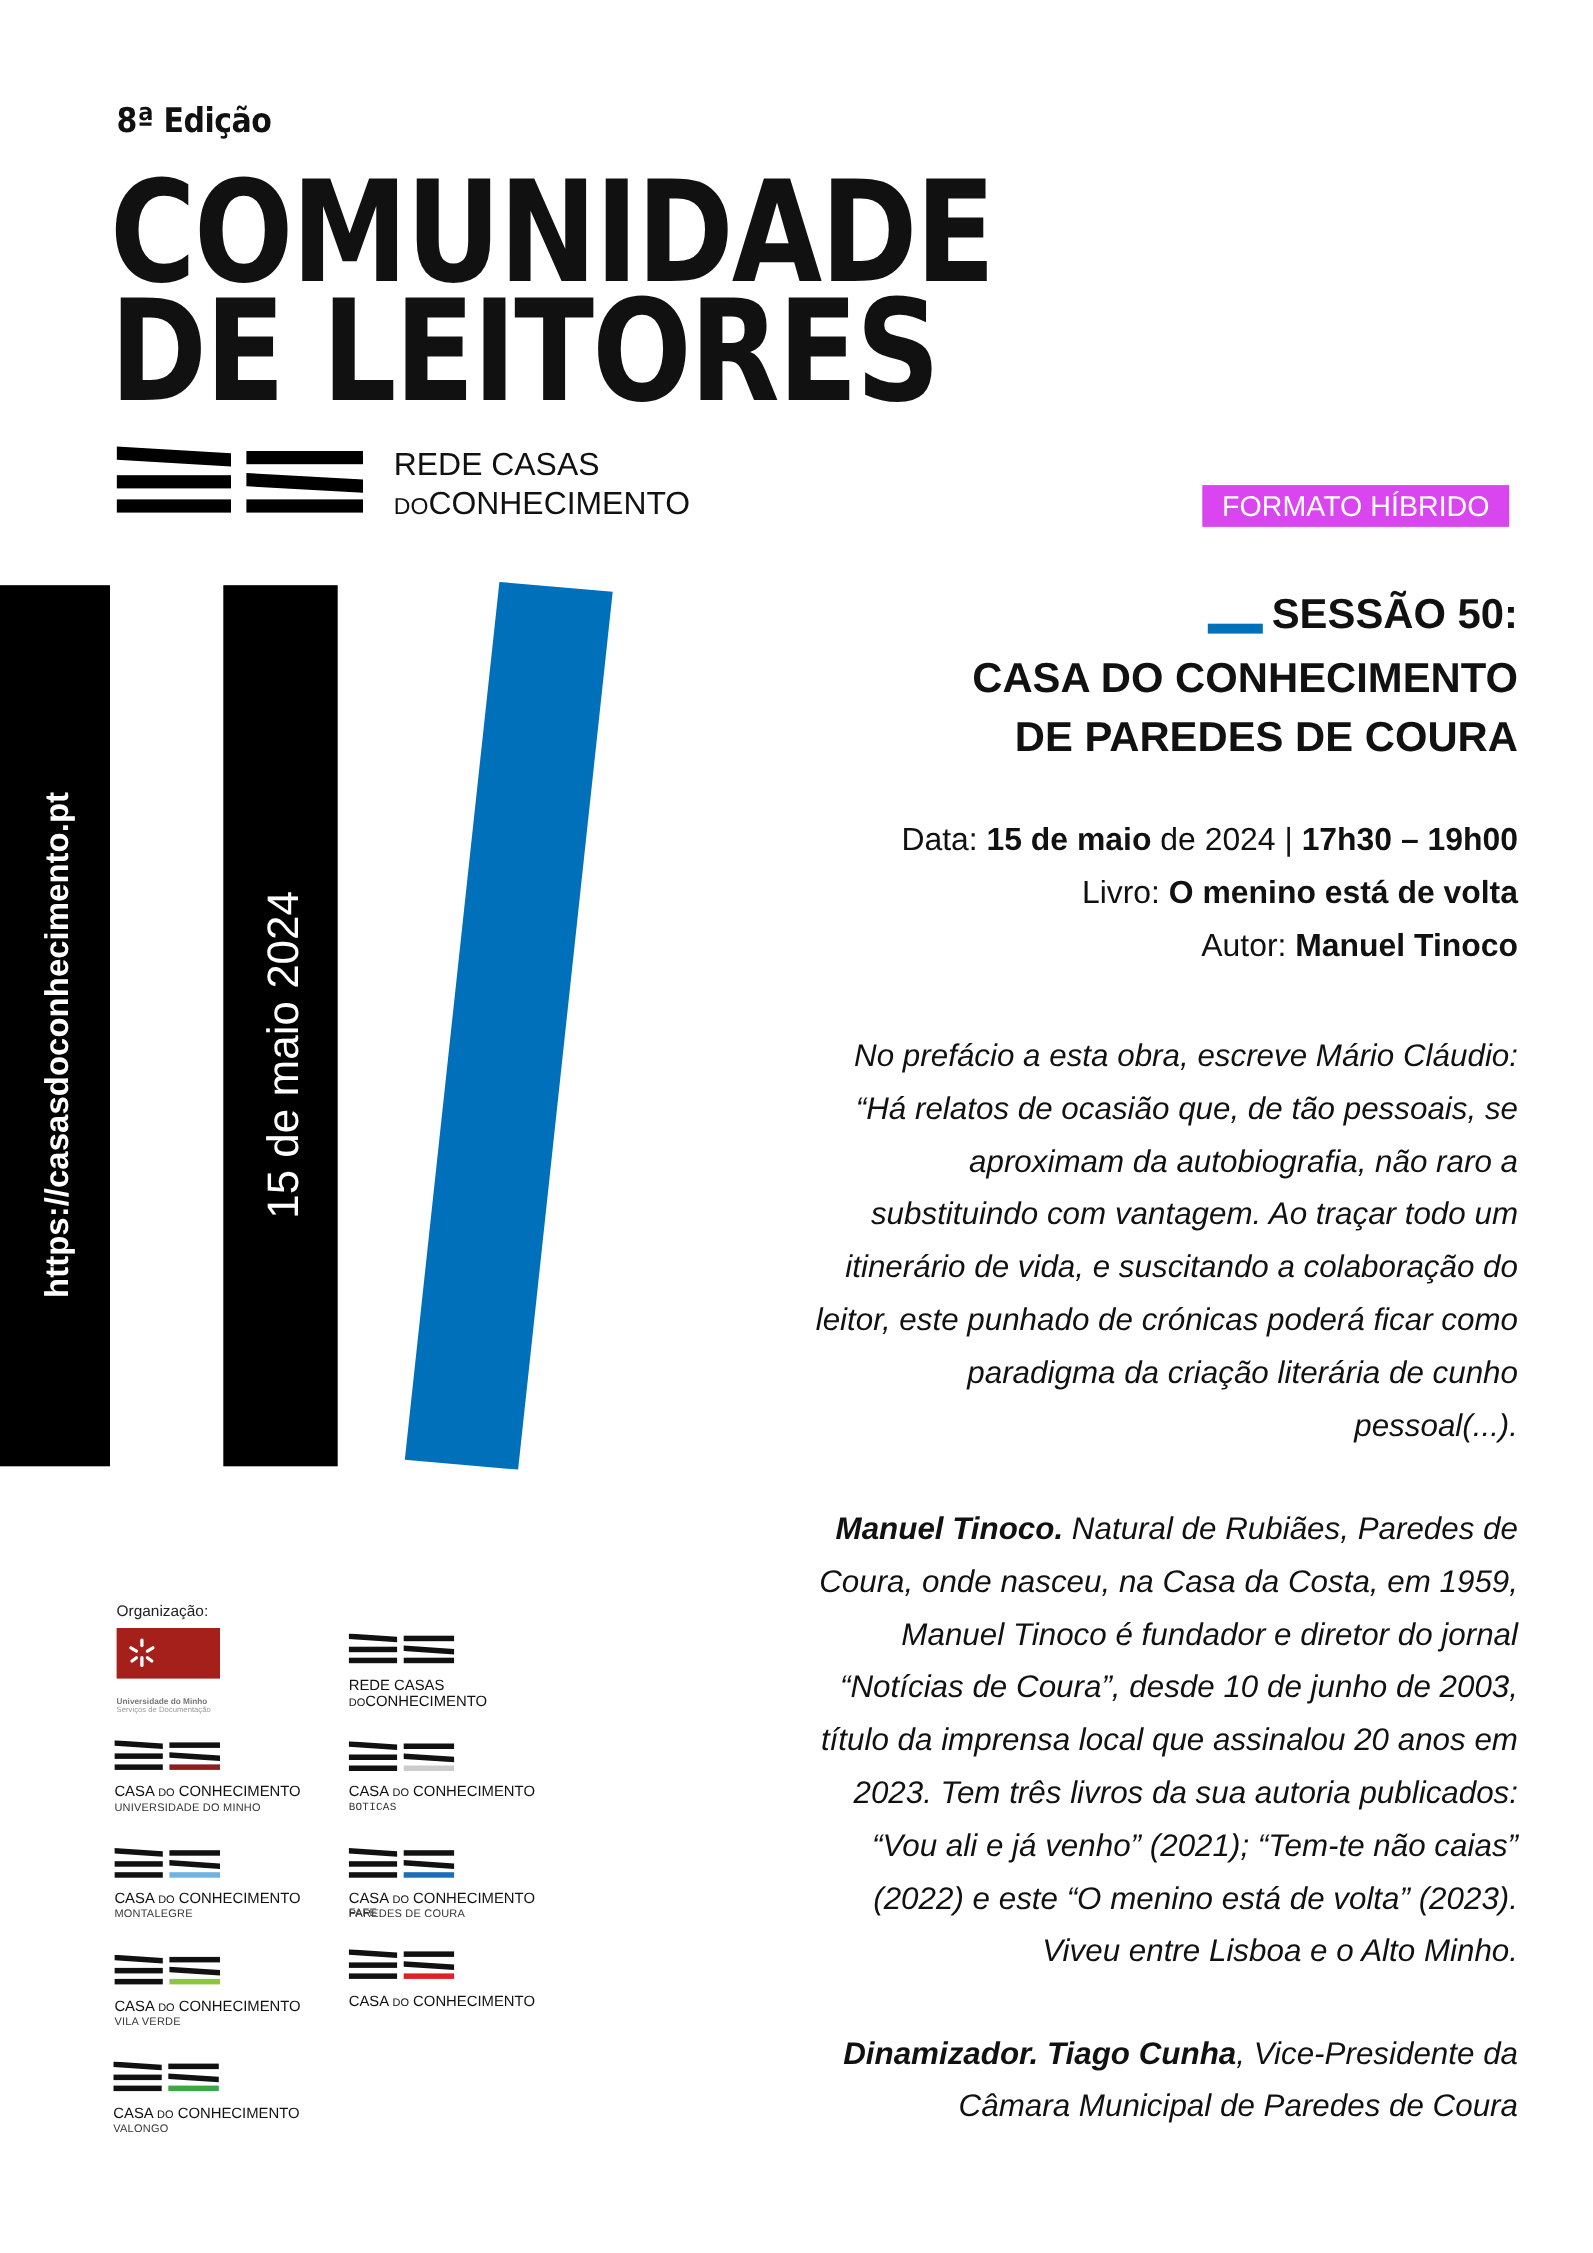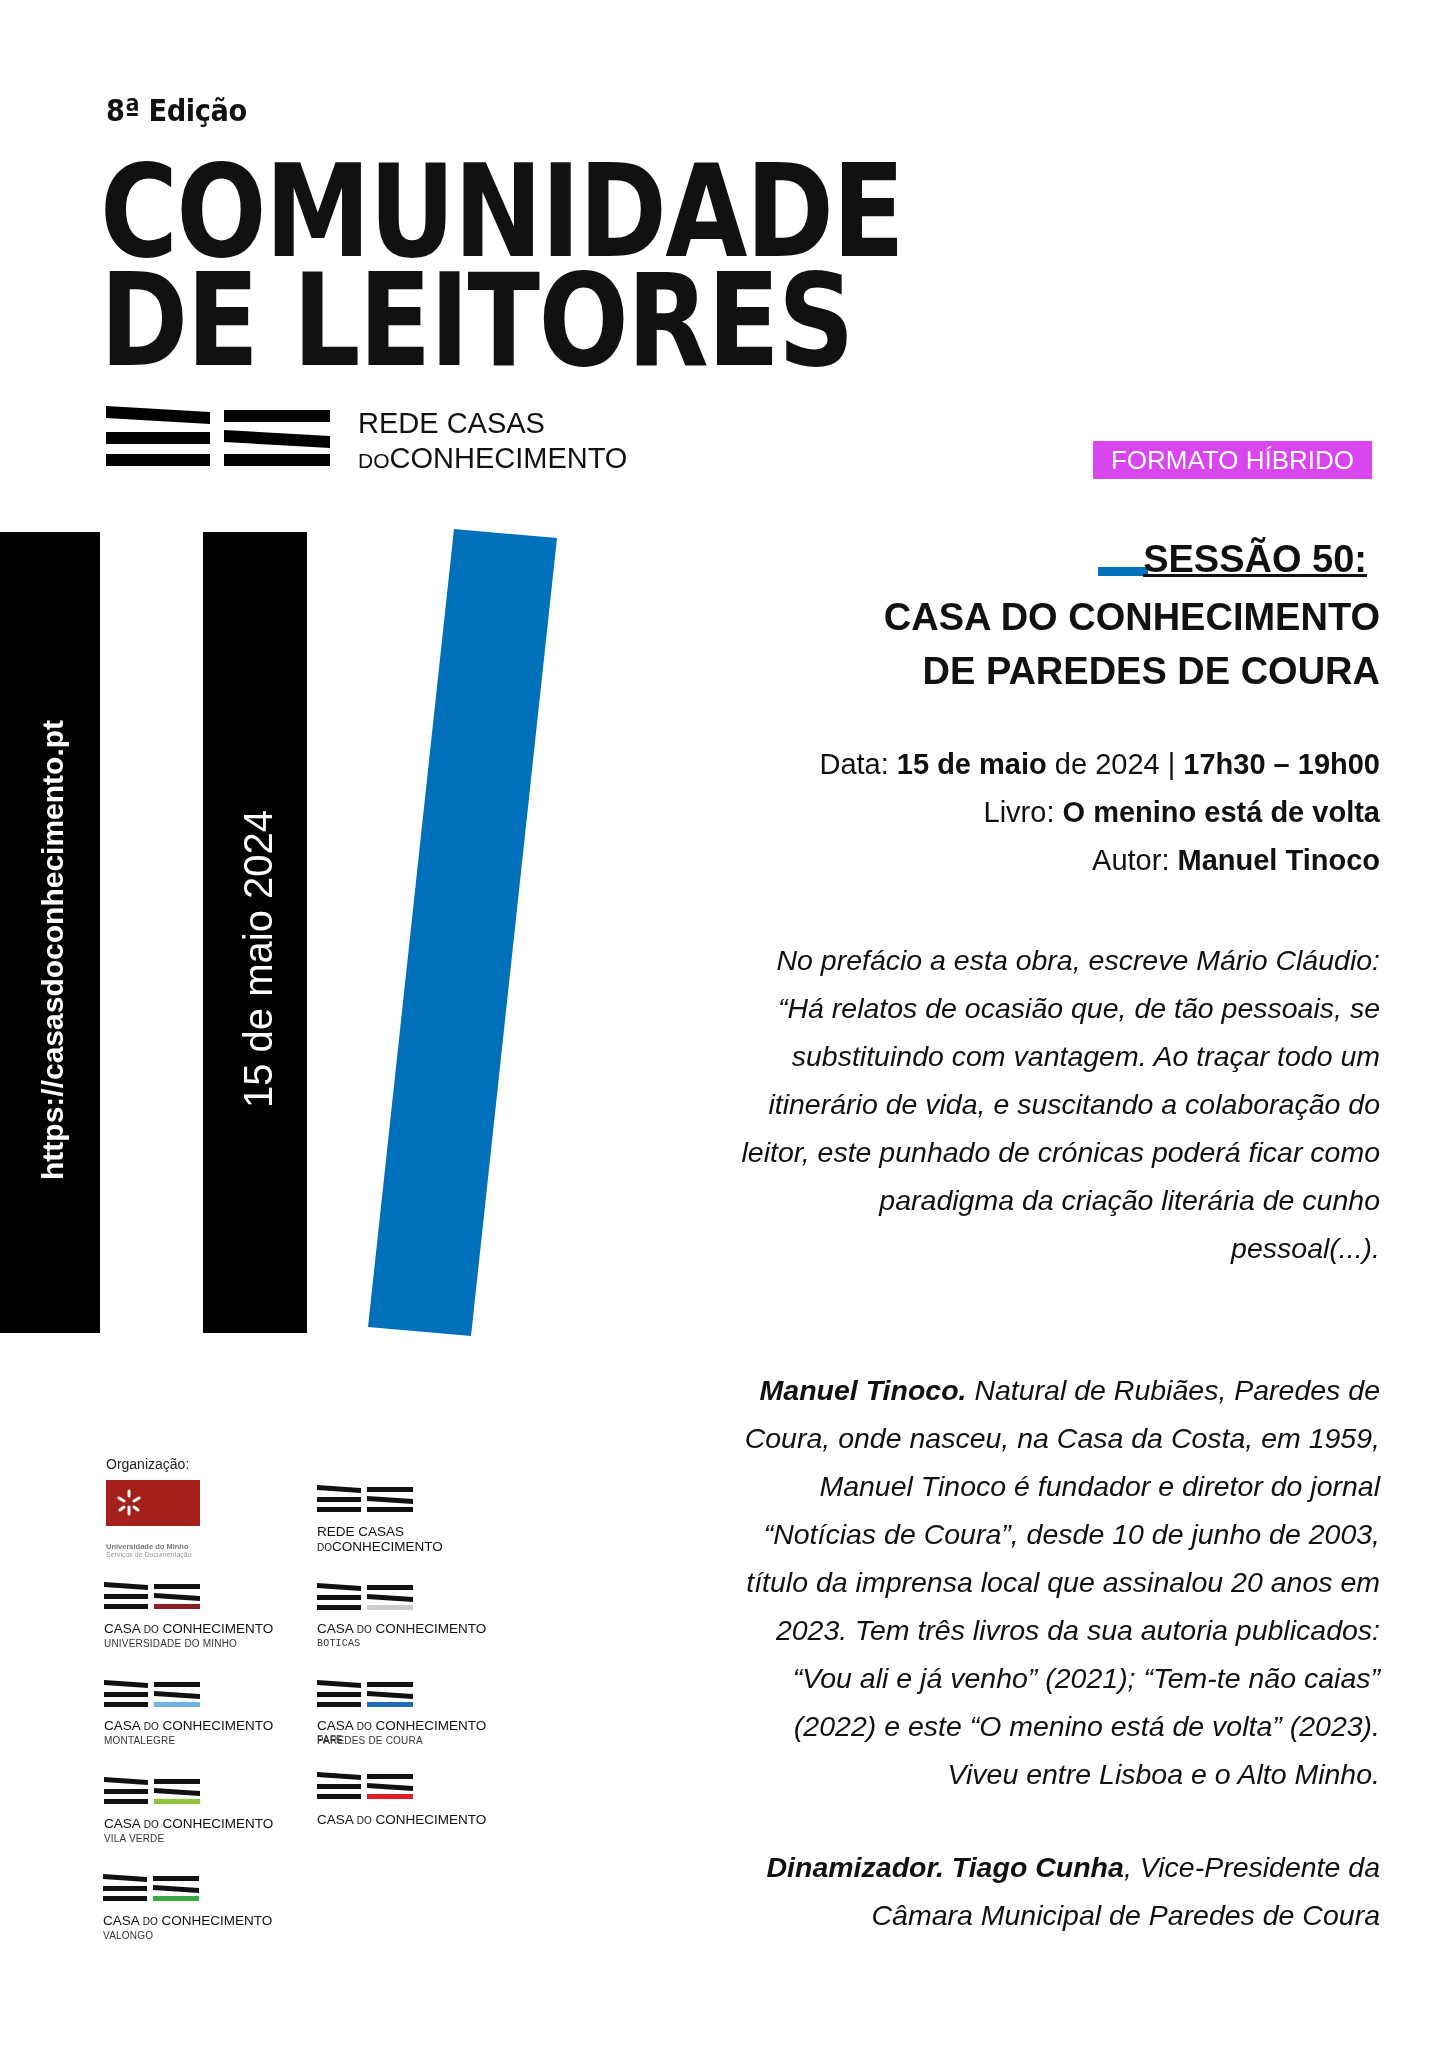--- a/index.html
+++ b/index.html
@@ -30,23 +30,22 @@
 
   
   .badge {
     left: 1093px; top: 441px; width: 279px; height: 38px; background: #d946ef; color: #fff;
     font-size: 26px; line-height: 38px; text-align: center;
   }
 
   
   .session-dash { left: 1098px; top: 567px; width: 50px; height: 9px; background: #0070bb; }
   .session-title {
-    right: 81px; top: 538px; font-size: 38px; font-weight: bold; text-align: right;
+    right: 68px; top: 538px; font-size: 38px; font-weight: bold; text-align: right;
     white-space: nowrap;
-    text-decoration: underline;
   }
   .session-sub {
     right: 68px; top: 590px; font-size: 38px; font-weight: bold; line-height: 54px;
     text-align: right; white-space: nowrap;
   }
 
   
   .info {
     right: 68px; top: 740px; text-align: right; font-size: 29px; line-height: 48px; white-space: nowrap;
   }
@@ -125,20 +124,21 @@
   </div>
   <div>
     <span>Autor:</span>
     <b>Manuel Tinoco</b>
   </div>
 </div>
 
 <div class="abs para para-1">
   <div>No prefácio a esta obra, escreve Mário Cláudio:</div>
   <div>“Há relatos de ocasião que, de tão pessoais, se</div>
+  <div>aproximam da autobiografia, não raro a</div>
   <div>substituindo com vantagem. Ao traçar todo um</div>
   <div>itinerário de vida, e suscitando a colaboração do</div>
   <div>leitor, este punhado de crónicas poderá ficar como</div>
   <div>paradigma da criação literária de cunho</div>
   <div>pessoal(...).</div>
 </div>
 
 <div class="abs para para-2">
   <div><b>Manuel Tinoco.</b> <span>Natural de Rubiães, Paredes de</span></div>
   <div>Coura, onde nasceu, na Casa da Costa, em 1959,</div>

